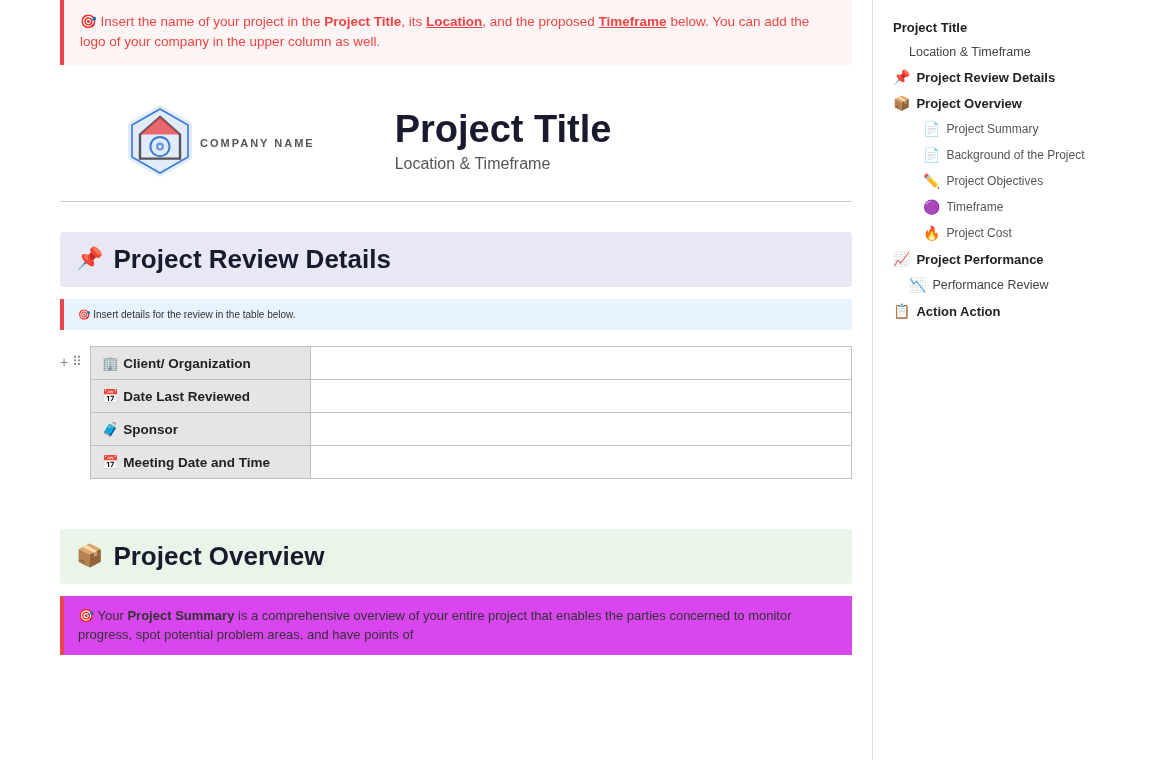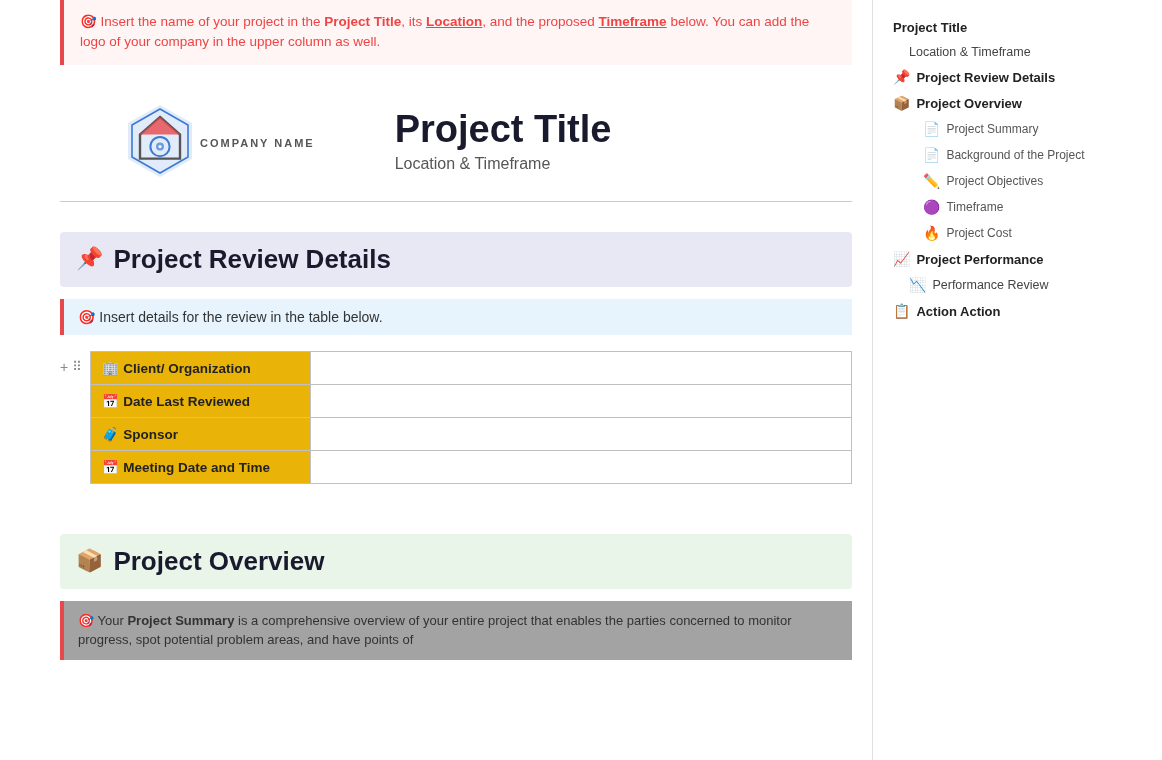--- a/index.html
+++ b/index.html
@@ -97,37 +97,37 @@
       font-weight: 900;
       color: #1a1a2e;
     }
 
     
     .sub-instruction {
       border-left: 4px solid #e8474c;
       background: #e8f4fd;
       padding: 10px 14px;
       margin-bottom: 16px;
-      font-size: 14px;
+      font-size: 10px;
       color: #333;
     }
 
     
     .details-table {
       width: 100%;
       border-collapse: collapse;
       margin-bottom: 20px;
     }
     .details-table td {
       border: 1px solid #c0c0c0;
       padding: 8px 12px;
       font-size: 13.5px;
     }
     .details-table td.label-cell {
-      background: #eab308;
+      background: #e5e5e5;
       font-weight: 700;
       color: #222;
       width: 220px;
       white-space: nowrap;
     }
     .details-table td.value-cell {
       background: #fff;
       min-width: 400px;
     }
 
@@ -160,21 +160,21 @@
       margin-bottom: 16px;
     }
 
     .section-block {
       margin-bottom: 30px;
     }
 
     
     .overview-instruction {
       border-left: 4px solid #e8474c;
-      background: #a3a3a3;
+      background: #d946ef;
       padding: 10px 14px;
       font-size: 13px;
       color: #333;
       line-height: 1.5;
     }
   </style>
 </head>
 <body>
 
 <div class="main-content">

